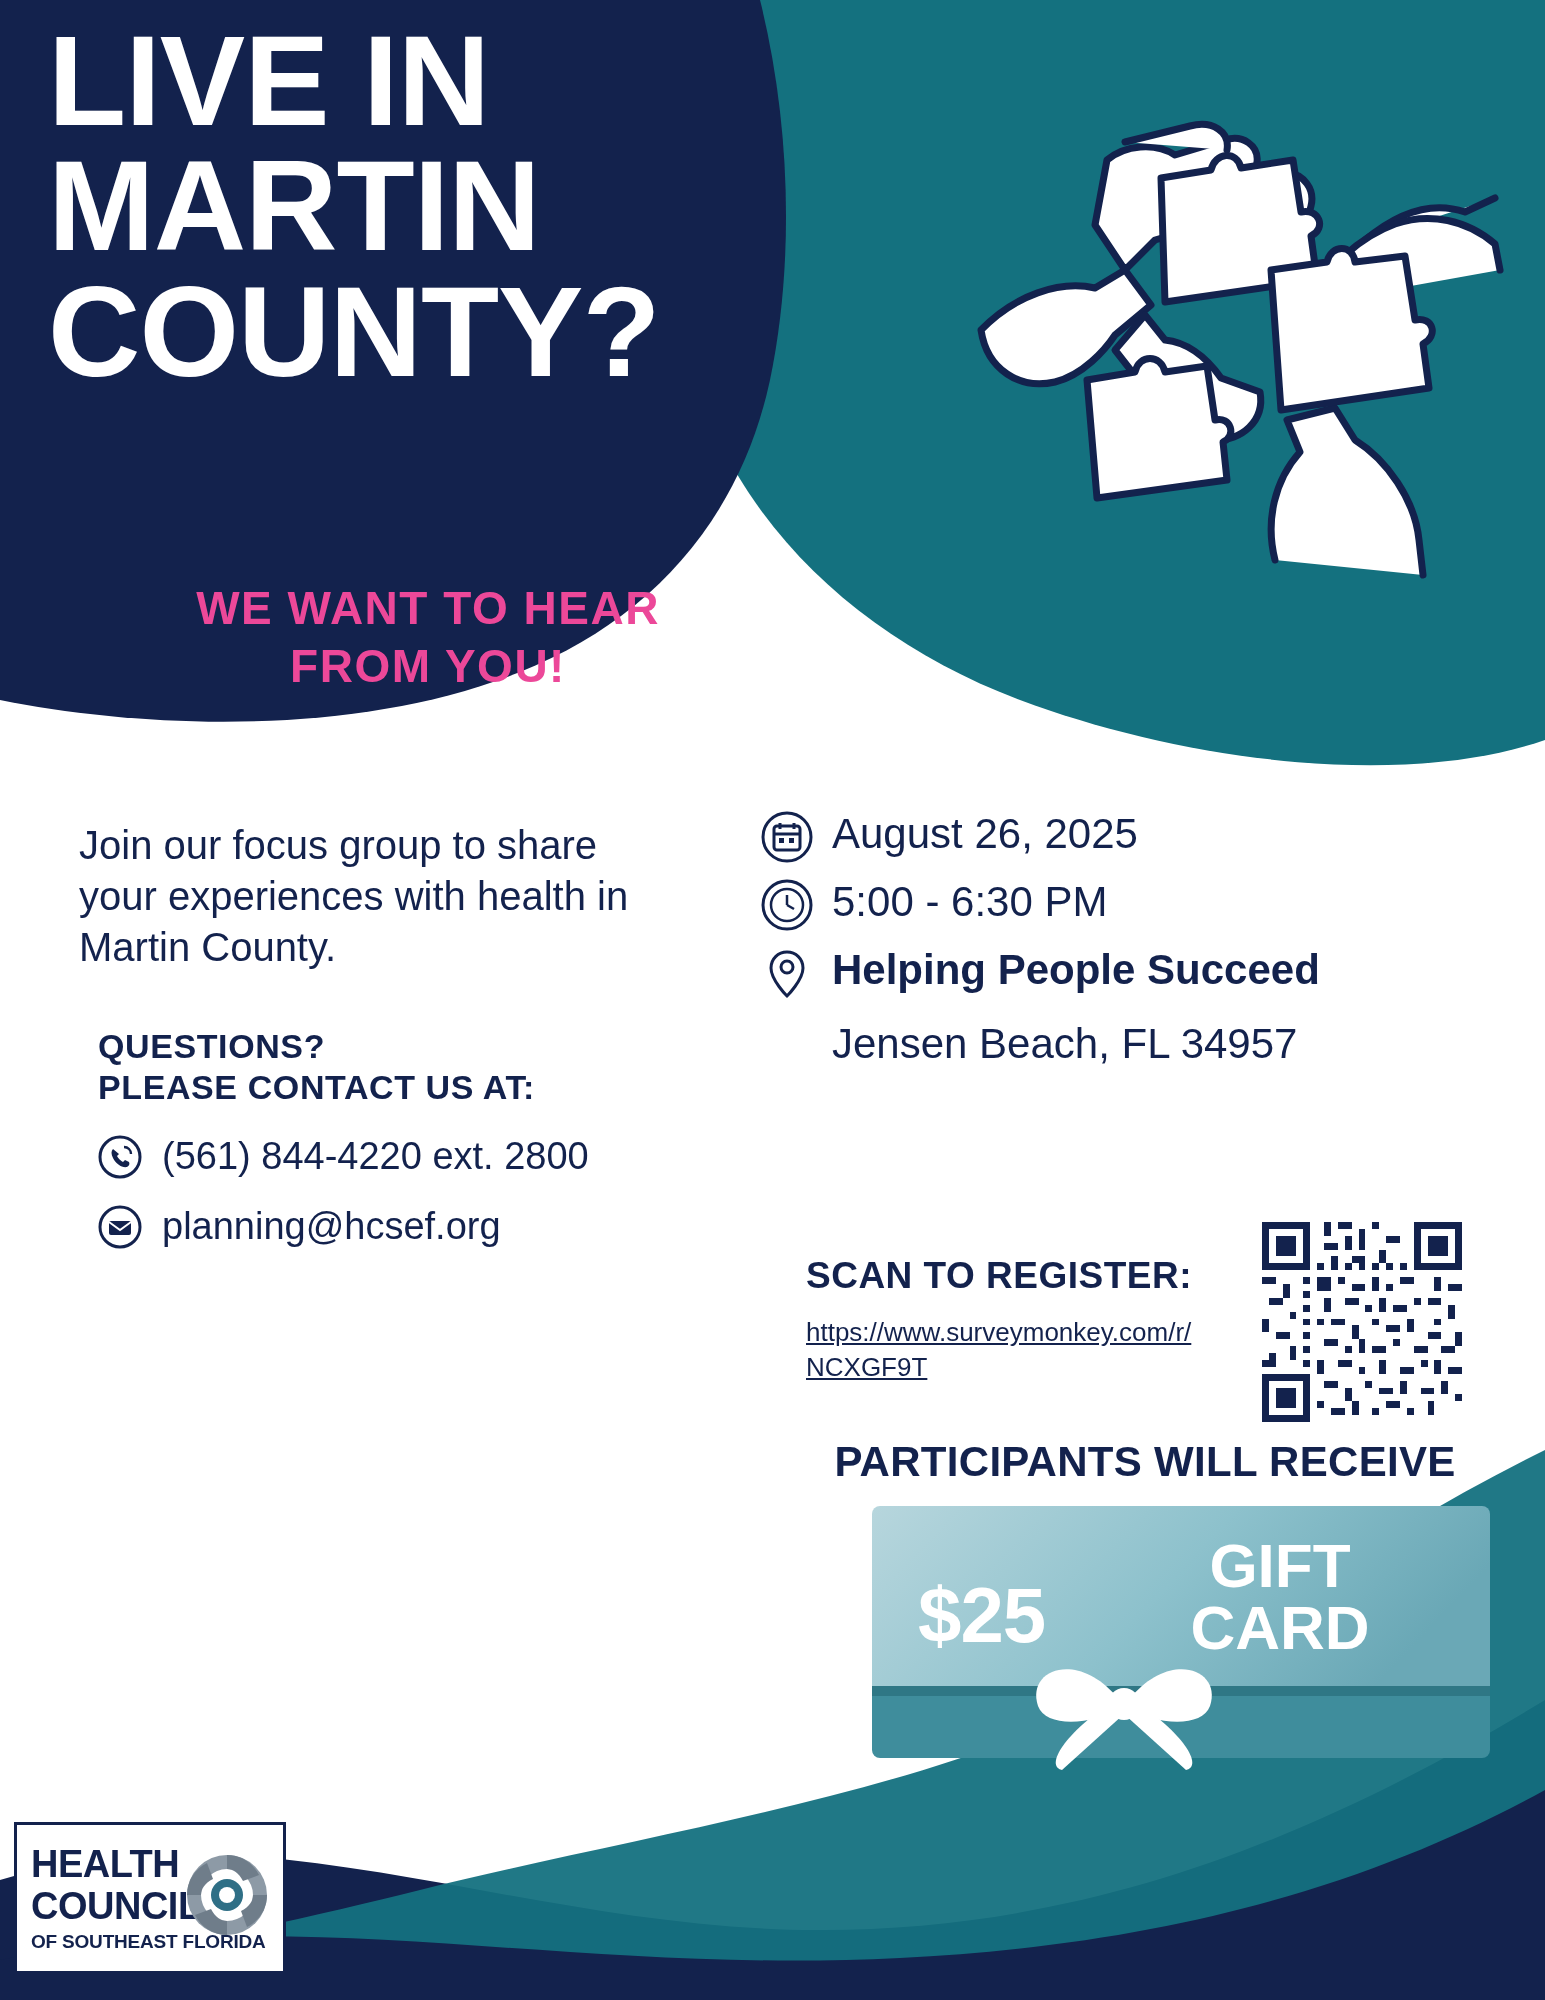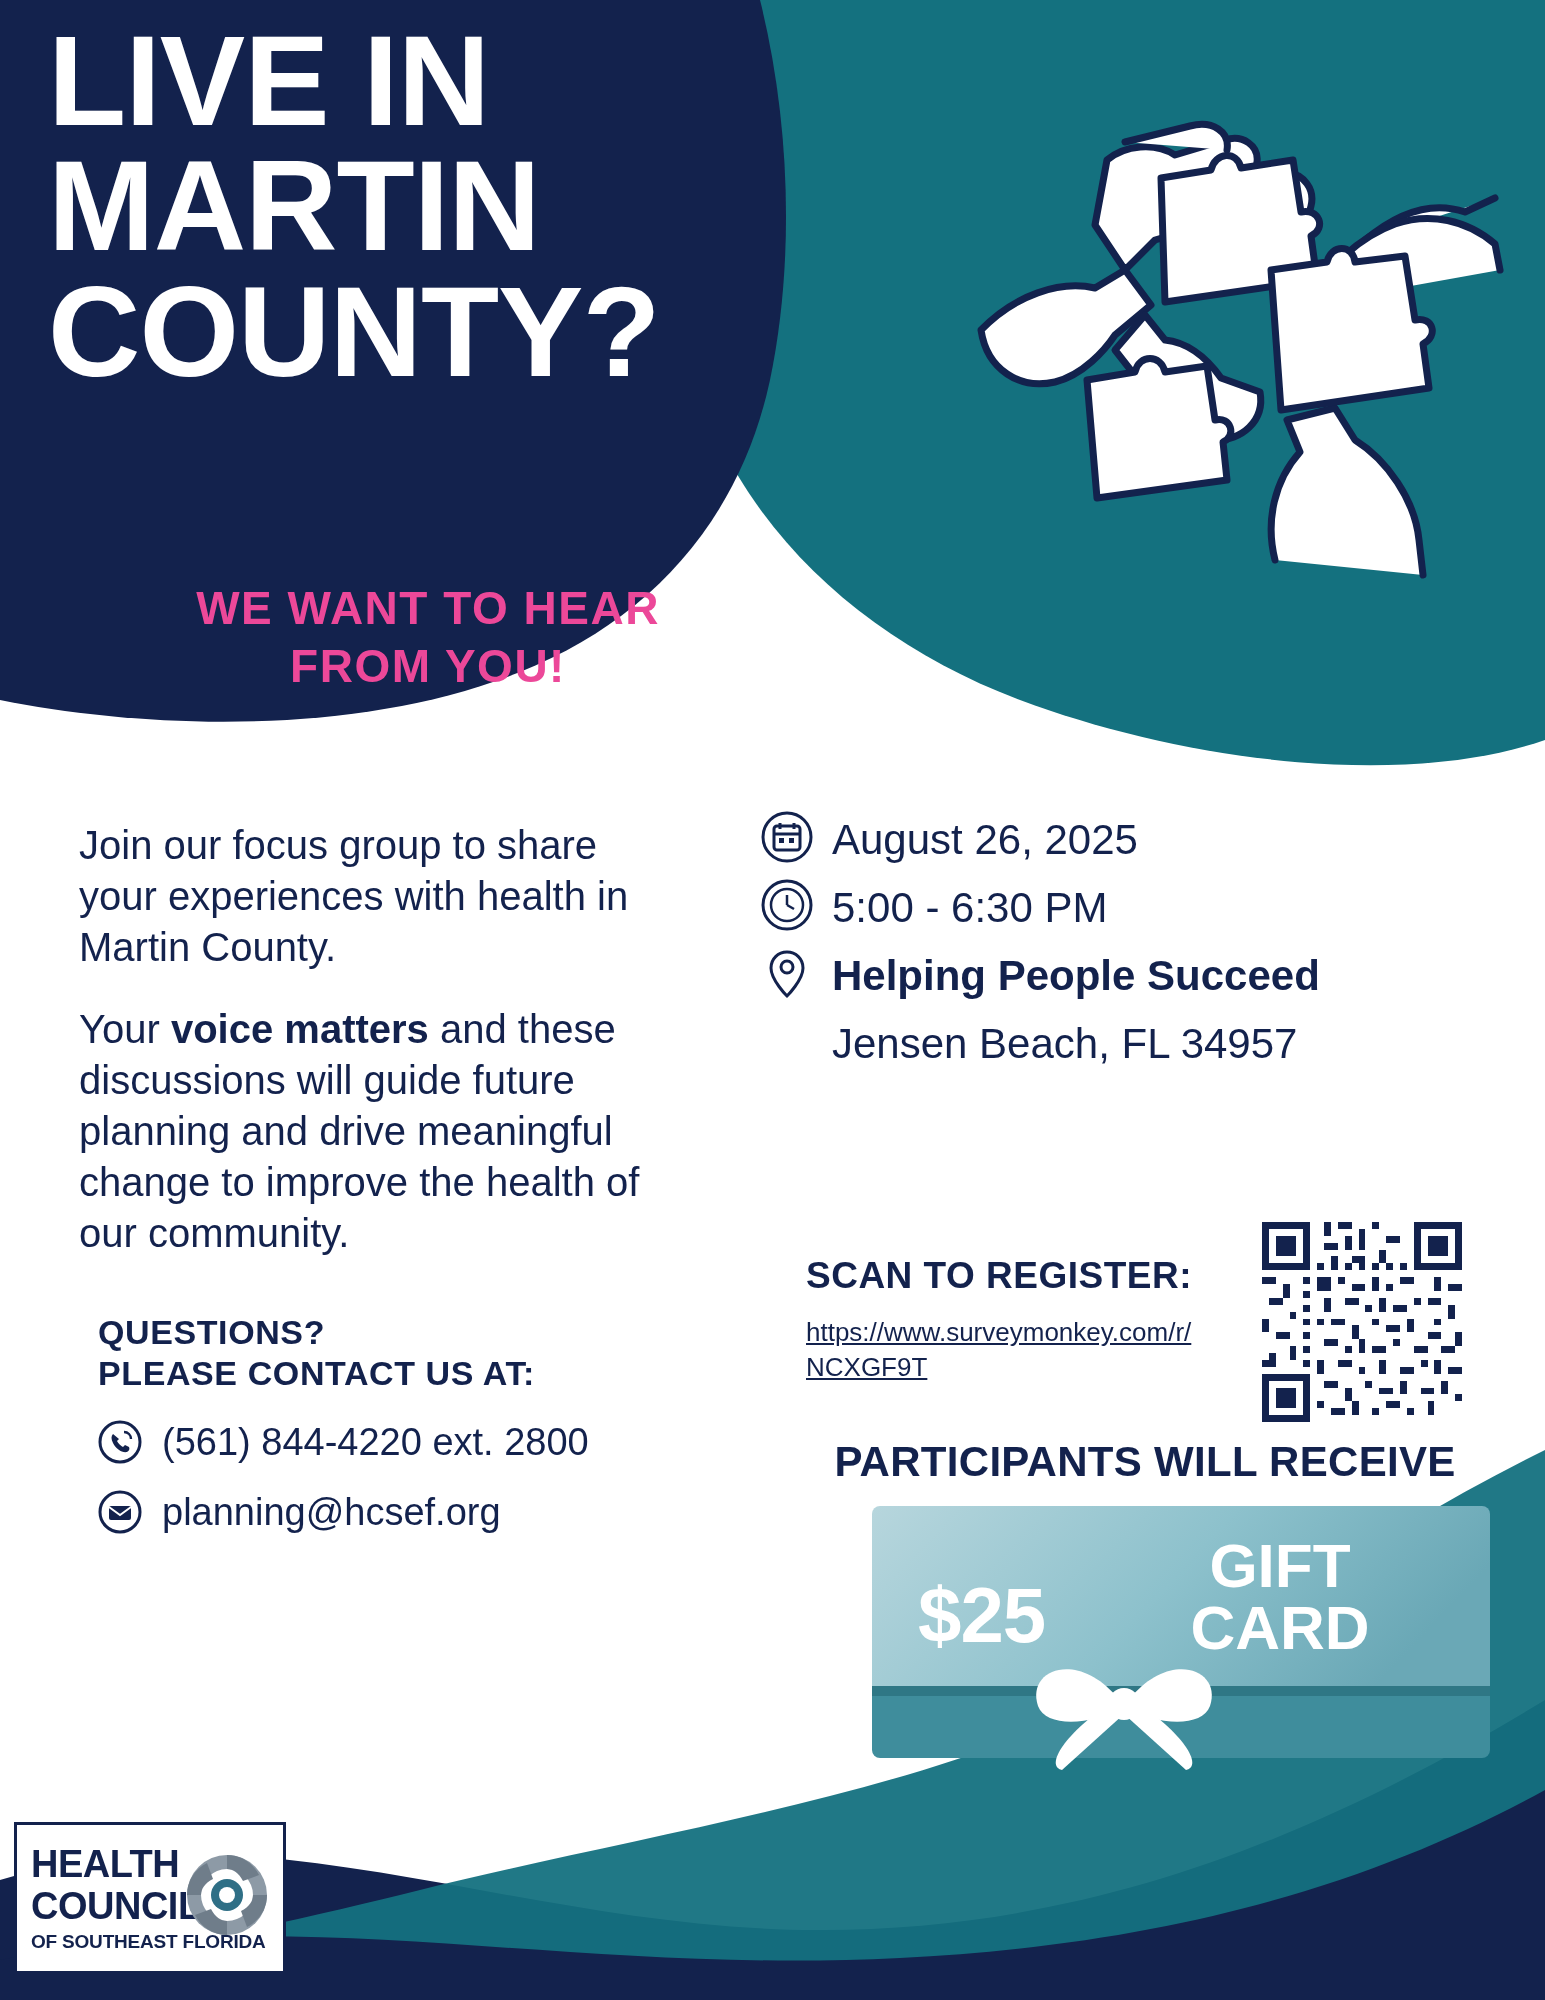--- a/index.html
+++ b/index.html
@@ -96,21 +96,21 @@
 
   
   .right-col {
     position: absolute;
     left: 760px;
     top: 810px;
     width: 720px;
   }
   .detail-row {
     display: flex;
-    align-items: flex-end;
+    align-items: flex-start;
     margin-bottom: 14px;
   }
   .detail-row .ic {
     width: 54px;
     height: 54px;
     flex: 0 0 54px;
     margin-right: 18px;
   }
   .detail-text {
     font-size: 42px;
@@ -265,21 +265,20 @@
   <span class="line">COUNTY?</span>
 </div>
 
 <div class="subhead">
   <span class="line">WE WANT TO HEAR</span>
   <span class="line">FROM YOU!</span>
 </div>
 
 <div class="left-col">
   <p class="body-para">Join our focus group to share your experiences with health in Martin County.</p>
-  <p class="body-para"><span>Your </span><b>voice matters</b><span> and these discussions will guide future planning and drive meaningful change to improve the health of our community.</span></p>
 
   <div class="questions">
     <div>QUESTIONS?</div>
     <div>PLEASE CONTACT US AT:</div>
   </div>
 
   <div class="contact-row">
     <svg class="ic" viewBox="0 0 44 44">
       <circle cx="22" cy="22" r="20" fill="none" stroke="#13224d" stroke-width="3"></circle>
       <path d="M15,14 C13,16 13,19 15,23 C18,29 24,33 29,32 C31,31 32,29 31,27 L27,25 L25,27 C23,26 20,23 19,21 L21,19 Z" fill="#13224d"></path>

